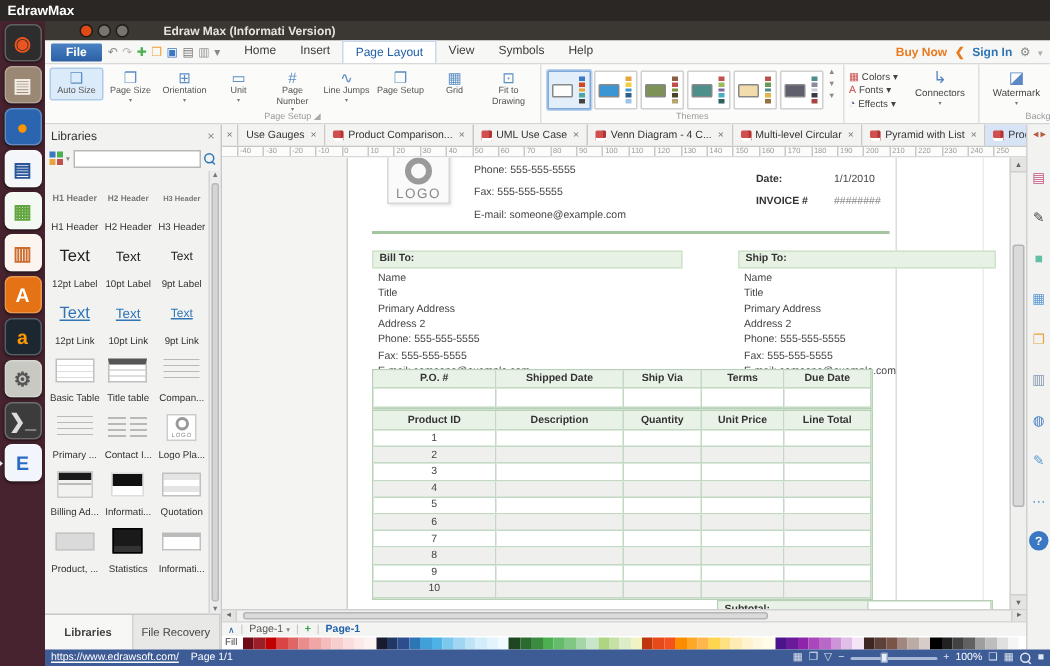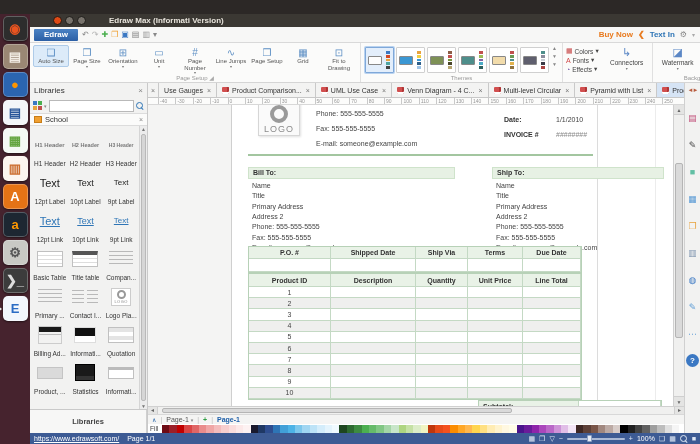--- a/index.html
+++ b/index.html
@@ -210,20 +210,23 @@
   .slider { position:relative; width:58px; height:2px; background:#a9b8d4; border-radius:1px; cursor:pointer; }
   .slider .knob { position:absolute; left:20px; top:-2.5px; width:5px; height:7px; background:#e8edf5;
           border:1px solid #8fa3c5; border-radius:1px; }
   .magw::before { border-color:#dfe7f4; }
   .magw::after { background:#dfe7f4; }
 </style>
 </head>
 <body>
 
 <div id="screen">
+  <div class="topbar">
+    <span>EdrawMax</span>
+  </div>
 
   <div class="launcher">
       <div class="ltile" style="background: rgb(45, 45, 45); color: rgb(233, 84, 32);">◉</div>
       <div class="ltile" style="background: rgb(154, 135, 116); color: rgb(242, 236, 228);">▤</div>
       <div class="ltile" style="background: rgb(43, 101, 176); color: rgb(255, 149, 0);">●</div>
       <div class="ltile" style="background: rgb(244, 246, 249); color: rgb(42, 86, 153);">▤</div>
       <div class="ltile" style="background: rgb(244, 249, 244); color: rgb(99, 165, 63);">▦</div>
       <div class="ltile" style="background: rgb(252, 245, 239); color: rgb(204, 109, 46);">▥</div>
       <div class="ltile" style="background: rgb(229, 115, 22); color: rgb(255, 255, 255);">A</div>
       <div class="ltile" style="background: rgb(29, 39, 50); color: rgb(255, 153, 0);">a</div>
@@ -236,35 +239,43 @@
 
     <div class="titlebar">
       <span style="width:23px"></span>
       <span class="wbtn" style="background:#df4a16"></span>
       <span class="wbtn" style="background:#78736c"></span>
       <span class="wbtn" style="background:#78736c"></span>
       <span class="wtitle">Edraw Max (Informati Version)</span>
     </div>
 
     <div class="menubar">
-      <span class="filebtn">Edraw</span>
+      <span class="filebtn">File</span>
       <span class="qat">
           <span style="color: rgb(138, 138, 138);">↶</span>
           <span style="color: rgb(181, 181, 181);">↷</span>
           <span style="color: rgb(76, 175, 80);">✚</span>
           <span style="color: rgb(240, 160, 48);">❒</span>
           <span style="color: rgb(59, 120, 195);">▣</span>
           <span style="color: rgb(119, 119, 119);">▤</span>
           <span style="color: rgb(153, 153, 153);">▥</span>
           <span style="color: rgb(136, 136, 136);">▾</span>
         </span>
+      <span id="menu-tabs" style="display:flex">
+          <span class="mtab">Home</span>
+          <span class="mtab">Insert</span>
+          <span class="mtab active">Page Layout</span>
+          <span class="mtab">View</span>
+          <span class="mtab">Symbols</span>
+          <span class="mtab">Help</span>
+        </span>
       <span class="menu-right">
         <span class="buynow">Buy Now</span>
         <span style="color:#e87a1e;font-weight:bold">❮</span>
-        <span class="signin">Text In</span>
+        <span class="signin">Sign In</span>
         <span style="color:#888">⚙</span>
         <span style="color:#aaa;font-size:6px">▾</span>
       </span>
     </div>
 
     <div class="ribbon">
       <div class="rgroup" id="g-pagesetup">
         <span class="glabel"><span>Page Setup</span>
         <span style="color:#aaa">◢</span></span>
       <div class="rbtn sel">
@@ -426,25 +437,20 @@
             <i style="left:0;top:0;background:#3b78c3"></i>
               <i style="right:0;top:0;background:#4caf50"></i>
             <i style="left:0;bottom:0;background:#e8a33d"></i>
               <i style="right:0;bottom:0;background:#c0504d"></i>
           </span>
           <span style="font-size:5px;color:#888">▾</span>
           <input style="">
           <span class="mag"></span>
         </div>
         <div id="p-sections">
-            <div class="p-sec">
-              <span class="folder"></span>
-              <span>School</span>
-              <span class="x">×</span>
-            </div>
           </div>
         <div class="p-items" id="p-items">
             <div class="lib-item">
               <div class="pv">
                 <span class="pv-h" style="font-size: 6px;">H1 Header</span>
               </div>
               <span class="ll">H1 Header</span>
             </div>
             <div class="lib-item">
               <div class="pv">
@@ -566,20 +572,21 @@
             <div class="lib-item">
               <div class="pv">
                 <span class="pv-smt"></span>
               </div>
               <span class="ll">Informati...</span>
             </div>
             <div class="pscroll">▲<span class="pthumb"></span><span style="position: absolute; bottom: 0px; left: 0px; right: 0px;">▼</span></div>
           </div>
         <div class="p-tabs" id="p-tabs">
             <span class="p-tab active">Libraries</span>
+            <span class="p-tab">File Recovery</span>
           </div>
       </div>
 
       <div class="center">
         <div class="doctabs" id="doctabs">
             <span class="lonex">×</span>
             <span class="dtab">
               <span>Use Gauges</span>
               <span class="tx">×</span>
             </span>

